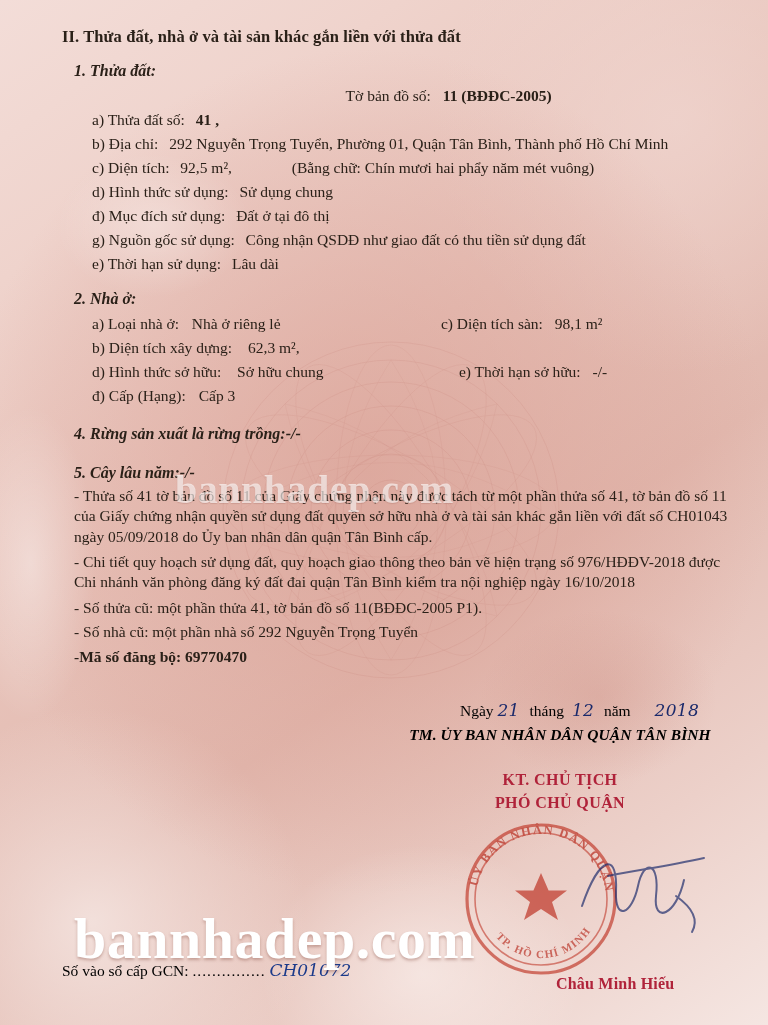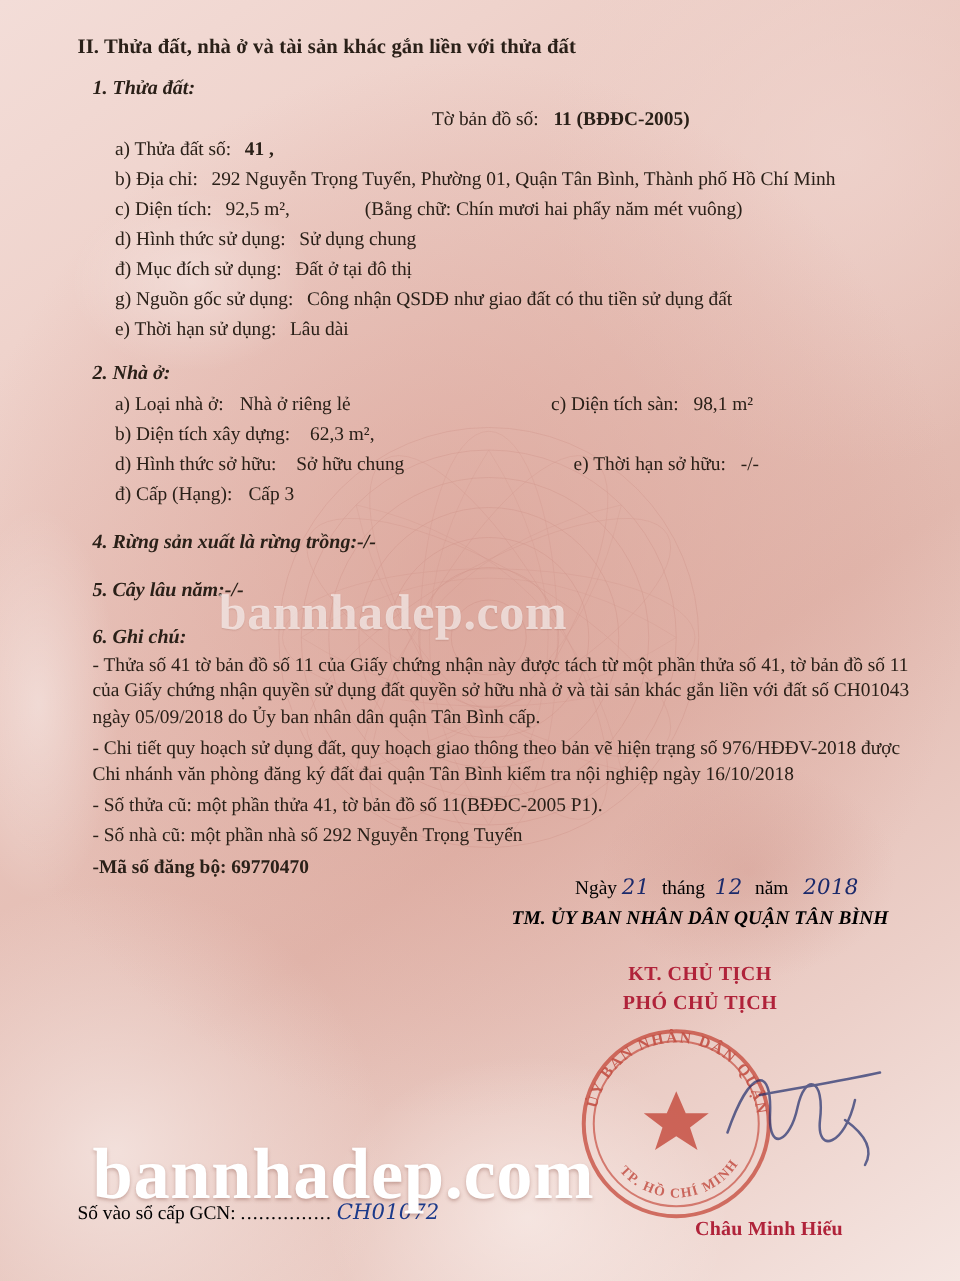--- a/index.html
+++ b/index.html
@@ -299,44 +299,43 @@
     </div>
 
     <div class="sub">
       <span>đ) Cấp (Hạng):</span>
       <span style="margin-left:9px;text-align:center;">Cấp 3</span>
     </div>
 
     <div class="item-head" style="margin-top:17px;">4. Rừng sản xuất là rừng trồng:-/-</div>
     <div class="item-head" style="margin-top:17px;">5. Cây lâu năm:-/-</div>
 
-    <div class="item-head" style="margin-top:16px;">6. Ghi chú:</div>
 
     <div class="note-wrap">
       <p class="note-p">- Thửa số 41 tờ bản đồ số 11 của Giấy chứng nhận này được tách từ một phần thửa số 41, tờ bản đồ số 11 của Giấy chứng nhận quyền sử dụng đất quyền sở hữu nhà ở và tài sản khác gắn liền với đất số CH01043 ngày 05/09/2018 do Ủy ban nhân dân quận Tân Bình cấp.</p>
       <p class="note-p" style="margin-top:5px;">- Chi tiết quy hoạch sử dụng đất, quy hoạch giao thông theo bản vẽ hiện trạng số 976/HĐĐV-2018 được Chi nhánh văn phòng đăng ký đất đai quận Tân Bình kiểm tra nội nghiệp ngày 16/10/2018</p>
       <p class="note-p" style="margin-top:5px;">- Số thửa cũ: một phần thửa 41, tờ bản đồ số 11(BĐĐC-2005 P1).</p>
       <p class="note-p" style="margin-top:4px;">- Số nhà cũ: một phần nhà số 292 Nguyễn Trọng Tuyển</p>
       <p class="note-p bold" style="margin-top:4px;">-Mã số đăng bộ: 69770470</p>
     </div>
   </div>
 
   <div class="sig-block">
     <div class="date-line">
       <span>Ngày</span>
       <span class="hand">21</span>
       <span style="margin-left:6px;">tháng</span>
       <span class="hand" style="margin-left:4px;">12</span>
       <span style="margin-left:6px;">năm</span>
-      <span class="hand" style="margin-left:8px;">2018</span>
+      <span class="hand" style="margin-left:20px;">2018</span>
     </div>
     <div class="auth">TM. ỦY BAN NHÂN DÂN QUẬN TÂN BÌNH</div>
     <div class="redtitle">
       <div>KT. CHỦ TỊCH</div>
-      <div>PHÓ CHỦ TỊCH</div>
+      <div>PHÓ CHỦ QUẬN</div>
     </div>
   </div>
 
   <svg class="stamp" viewBox="0 0 178 178" xmlns="http://www.w3.org/2000/svg">
     <defs>
       <path id="arcTop" d="M 24 89 A 65 65 0 0 1 154 89"></path>
       <path id="arcBot" d="M 30 89 A 59 59 0 0 0 148 89"></path>
     </defs>
     <circle cx="89" cy="89" r="74" fill="none" stroke="#c0392b" stroke-width="3.2" opacity="0.8"></circle>
     <circle cx="89" cy="89" r="66" fill="none" stroke="#c0392b" stroke-width="1.6" opacity="0.7"></circle>

